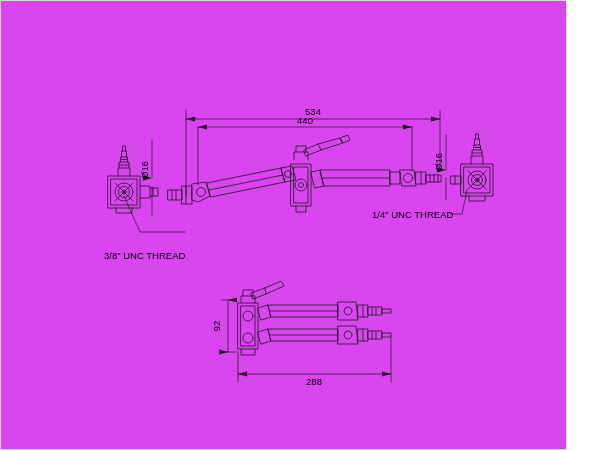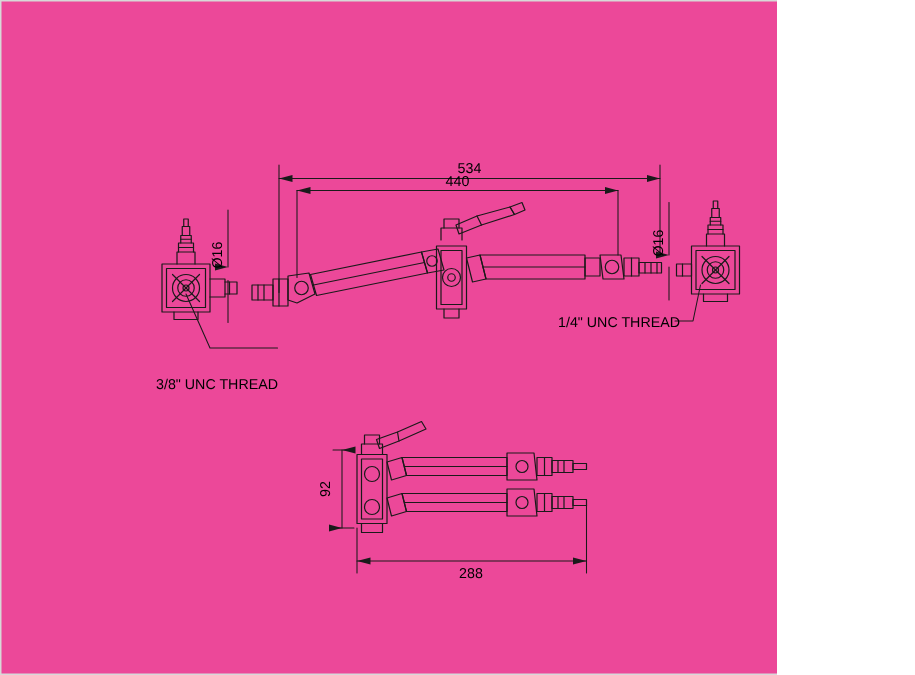--- a/index.html
+++ b/index.html
@@ -1,17 +1,17 @@
 <!DOCTYPE html>
 <html><head>
 <meta charset="utf-8">
 <style>
   html,body{margin:0;padding:0;background:#ffffff;}
   body{width:610px;height:450px;font-family:"Liberation Sans",sans-serif;}
-  #stage{position:relative;width:518px;height:450px;overflow:hidden;background:#ec4899;}
+  #stage{position:relative;width:566px;height:450px;overflow:hidden;background:#d946ef;}
   .frame{position:absolute;left:0;top:0;width:610px;height:450px;border:1px solid #d8d8d8;box-sizing:border-box;}
   svg{position:absolute;left:0;top:0;}
   text{font-family:"Liberation Sans",sans-serif;fill:#000;}
 </style>
 </head>
 <body>
 
 <div id="stage">
   <div class="frame"></div>
 

